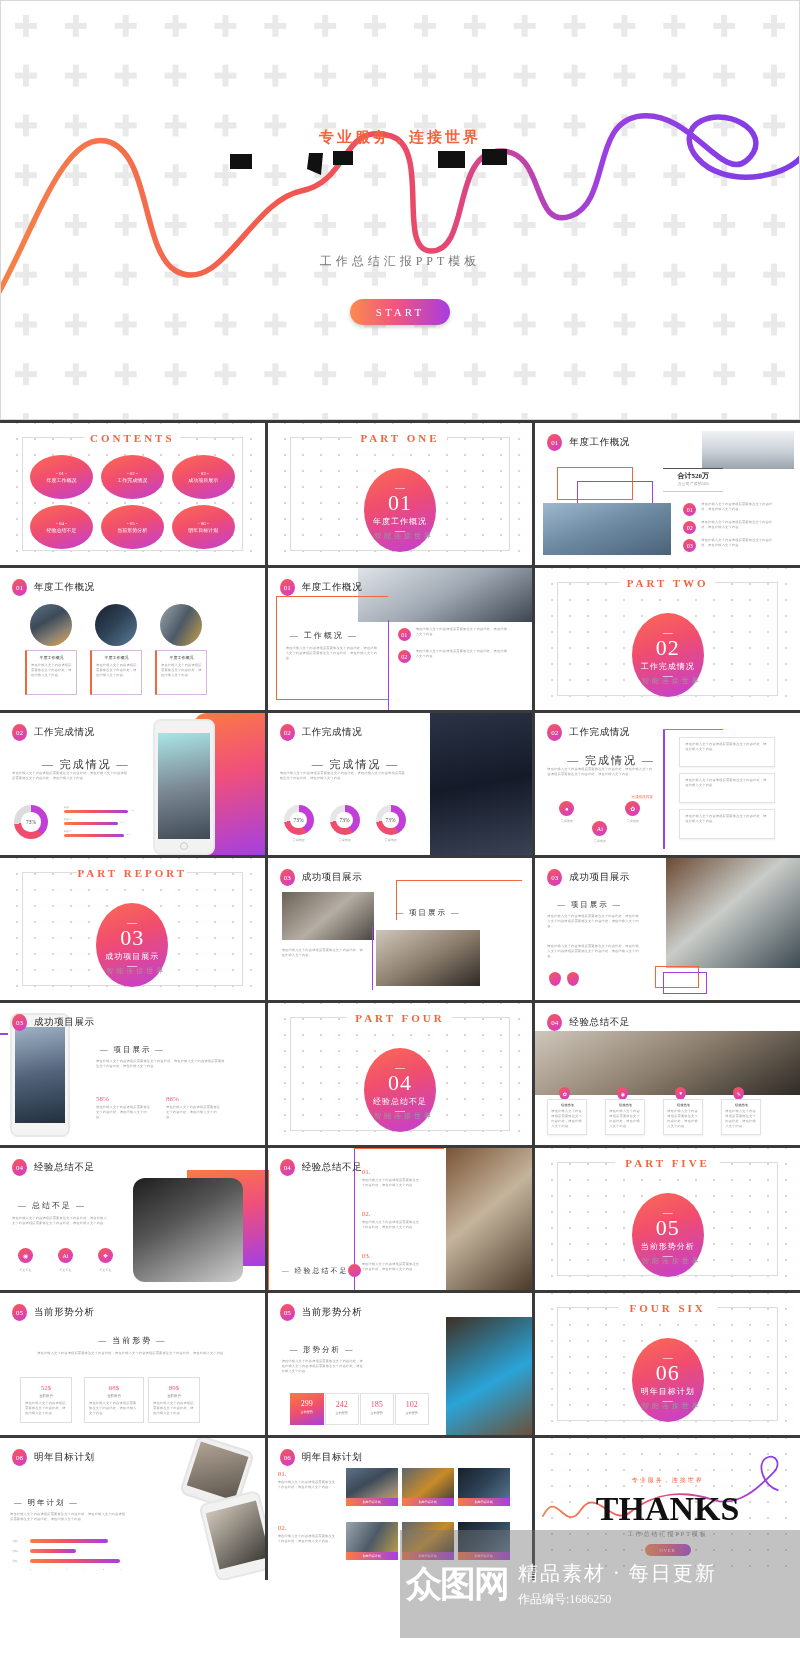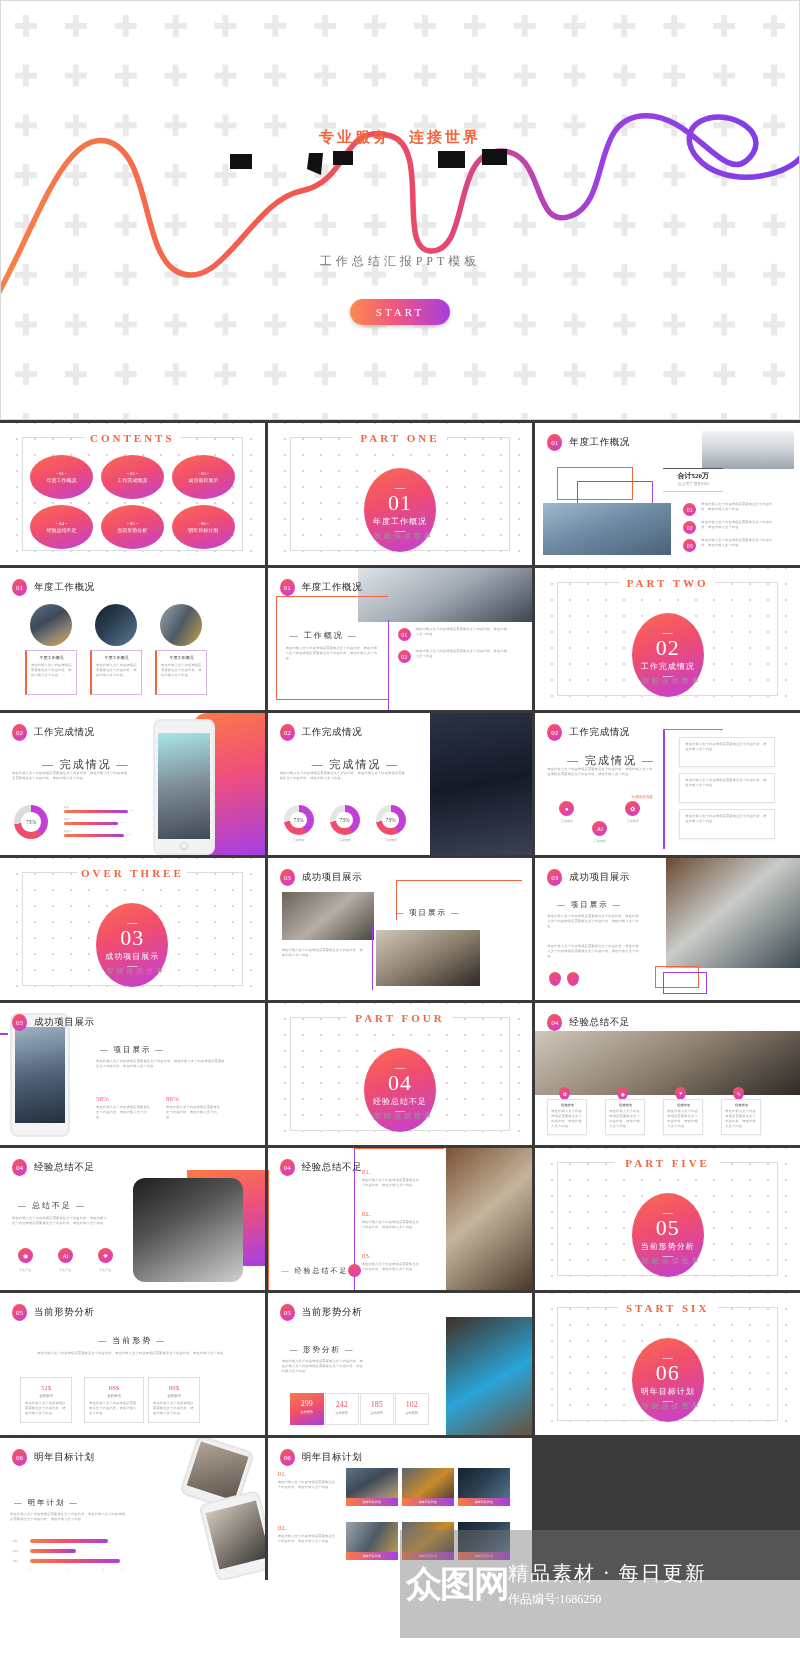--- a/index.html
+++ b/index.html
@@ -193,21 +193,21 @@
     position:absolute; left:400px; top:1530px; width:400px; height:108px;
     background:rgba(120,120,120,.45);
     display:flex; align-items:center; z-index:50;
     pointer-events:none;
   }
   .wm-logo {
     font-family:"Liberation Serif", serif;
     font-size:36px; color:#fff; font-weight:700; letter-spacing:-2px;
     margin-left:6px;
   }
-  .wm-right { color:#fff; }
+  .wm-right { margin-left:10px; color:#fff; }
   .wm-1 { font-family:"Liberation Serif", serif; font-size:20px; letter-spacing:2px; }
   .wm-2 { font-family:"Liberation Serif", serif; font-size:12px; margin-top:4px; }
 </style>
 </head>
 <body>
 
 <div class="hero">
   <div class="plusgrid">
     <svg viewBox="0 0 800 420" preserveAspectRatio="none">
       <defs>
@@ -449,21 +449,21 @@
     </div>
     <div class="cardbox" style="left:144px;top:96px;width:96px;height:30px;">
       <div class="para" style="position:static;margin:4px 5px;">请在此输入文字内容请根据需要修改文字内容此处，请在此输入文字内容。</div>
     </div>
     <div style="position:absolute;left:96px;top:82px;font-size:3.6px;color:#f2663f;">完成情况内容</div>
   </div>
 
   <div class="slide">
     <div class="dots"></div>
     <div class="sec-frame"></div>
-    <div class="part-label" style="width:110px;">OVER THREE</div>
+    <div class="part-label" style="width:110px;">PART REPORT</div>
     <div class="big-circle">
       <span class="dash">—</span>
       <span class="num">03</span>
       <span class="cn">成功项目展示</span>
       <span class="dash2">—</span>
     </div>
     <div class="slogan">智能连接世界</div>
   </div>
 
   <div class="slide">
@@ -654,21 +654,21 @@
     </div>
     <div style="position:absolute;left:127px;top:100px;width:34px;height:32px;border:1px solid #e0e0e0;text-align:center;">
       <div style="font-size:8px;margin-top:6px;color:#ef4f6b;">102</div>
       <div style="font-size:3.2px;margin-top:2px;color:#888;">当前形势</div>
     </div>
   </div>
 
   <div class="slide">
     <div class="dots"></div>
     <div class="sec-frame"></div>
-    <div class="part-label" style="width:100px;">START SIX</div>
+    <div class="part-label" style="width:100px;">FOUR SIX</div>
     <div class="big-circle">
       <span class="dash">—</span>
       <span class="num">06</span>
       <span class="cn">明年目标计划</span>
       <span class="dash2">—</span>
     </div>
     <div class="slogan">智能连接世界</div>
   </div>
 
   <div class="slide">
@@ -723,20 +723,38 @@
       <div class="tile-cap">明年目标计划</div>
     </div>
     <div class="thumbstrip ph-taxi" style="left:134px;top:84px;width:52px;height:38px;">
       <div class="tile-cap">明年目标计划</div>
     </div>
     <div class="thumbstrip ph-night" style="left:190px;top:84px;width:52px;height:38px;">
       <div class="tile-cap">明年目标计划</div>
     </div>
   </div>
 
+  <div class="slide">
+    <div class="dots"></div>
+    <svg style="position:absolute;inset:0;width:100%;height:100%;" viewBox="0 0 266 142">
+      <path d="M8,78 C22,50 30,96 46,72 C62,48 78,90 96,74 C120,54 150,52 180,62
+               C206,70 228,46 240,34 C248,26 242,14 232,20 C222,26 230,48 244,52" fill="none" stroke="url(#g2)" stroke-width="1.8" stroke-linecap="round"></path>
+      <defs>
+        <linearGradient id="g2" x1="0" y1="0" x2="1" y2="0">
+          <stop offset="0%" stop-color="#f5834a"></stop>
+          <stop offset="45%" stop-color="#ef4f6b"></stop>
+          <stop offset="100%" stop-color="#8b3ce8"></stop>
+        </linearGradient>
+      </defs>
+    </svg>
+    <div class="thanks-top">专业服务，连接世界</div>
+    <div class="thanks-t">THANKS</div>
+    <div class="thanks-sub">工作总结汇报PPT模板</div>
+    <div class="over-btn">OVER</div>
+  </div>
 
 </div>
 
 <div class="watermark">
   <div class="wm-logo">众图网</div>
   <div class="wm-right">
     <div class="wm-1">精品素材 · 每日更新</div>
     <div class="wm-2">作品编号:1686250</div>
   </div>
 </div>

